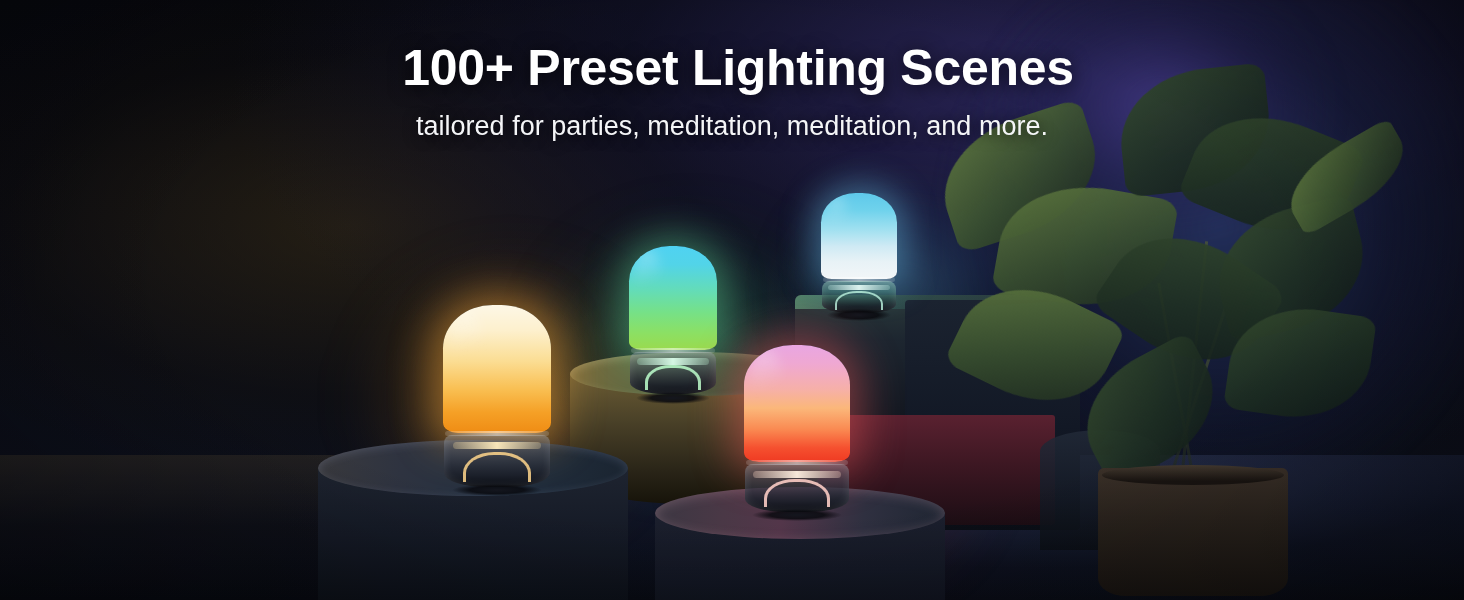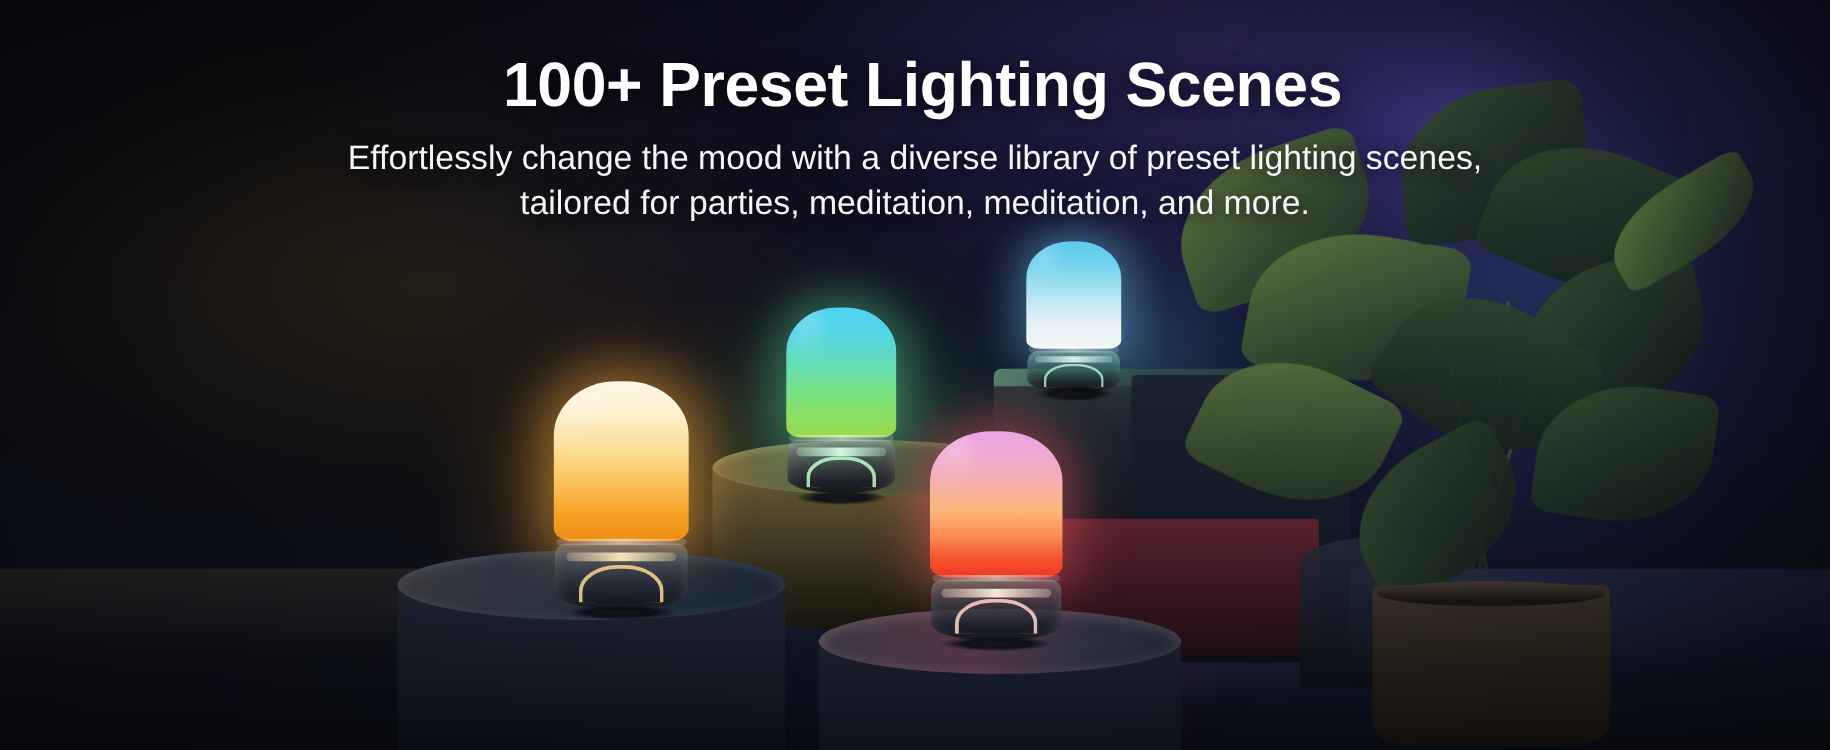--- a/index.html
+++ b/index.html
@@ -387,18 +387,17 @@
       <div class="arch"></div>
     </div>
     <div class="foot"></div>
   </div>
 
   <div class="vignette"></div>
 
   <div class="copy">
     <h1 class="headline">100+ Preset Lighting Scenes</h1>
     <p class="sub">
-      <span>Effortlessly change the mood with a diverse library of preset lighting scenes,</span>
       <span>tailored for parties, meditation, meditation, and more.</span>
     </p>
   </div>
 
 </div>
 
 </body></html>

